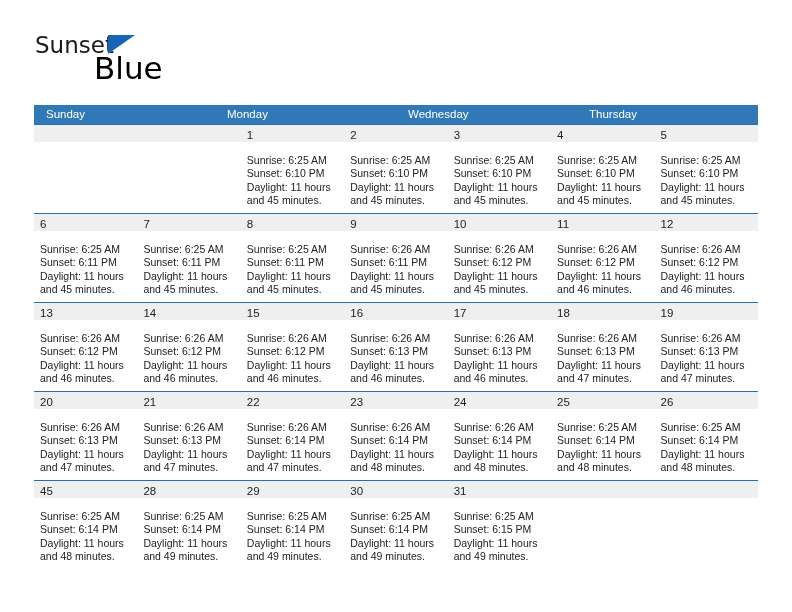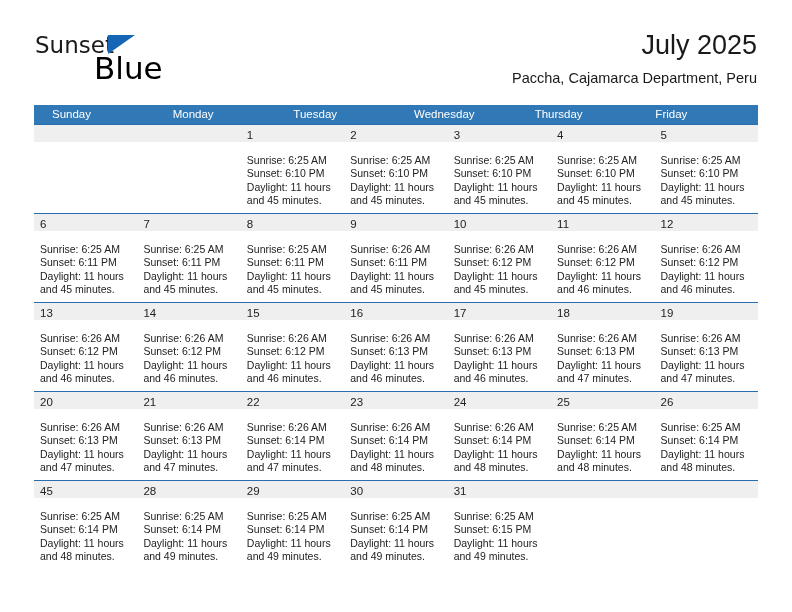--- a/index.html
+++ b/index.html
@@ -97,21 +97,21 @@
   .weekdays {
     display: flex;
     background: #3178b6;
     height: 19px;
   }
   .weekday {
     flex: 1 1 0;
     color: #ffffff;
     font-size: 11.5px;
     line-height: 19px;
-    padding-left: 18px;
+    padding-left: 12px;
     box-sizing: border-box;
     white-space: nowrap;
   }
   .week {
     display: flex;
     border-top: 1.6px solid #2a6eb0;
     height: 89px;
     box-sizing: border-box;
   }
   .week:first-of-type {
@@ -151,36 +151,30 @@
 <div class="page">
 
   <div class="header">
 
     <div class="logo">
       <span class="logo-general">Sunset</span>
       <span class="logo-triangle"></span>
       <span class="logo-blue">Blue</span>
     </div>
 
-    <div class="title-block">
-      <div class="cal-title">July 2025</div>
-      <div class="cal-subtitle">Paccha, Cajamarca Department, Peru</div>
-    </div>
 
   </div>
 
   <div class="calendar">
 
     <div class="weekdays">
       <div class="weekday">Sunday</div>
       <div class="weekday">Monday</div>
-      <div class="weekday">Tuesday</div>
       <div class="weekday">Wednesday</div>
       <div class="weekday">Thursday</div>
-      <div class="weekday">Friday</div>
     </div>
 
     <div class="week">
       <div class="day-cell empty">
         <div class="day-number-strip"><span class="day-number"></span></div>
 
       </div>
       <div class="day-cell empty">
         <div class="day-number-strip"><span class="day-number"></span></div>
 

